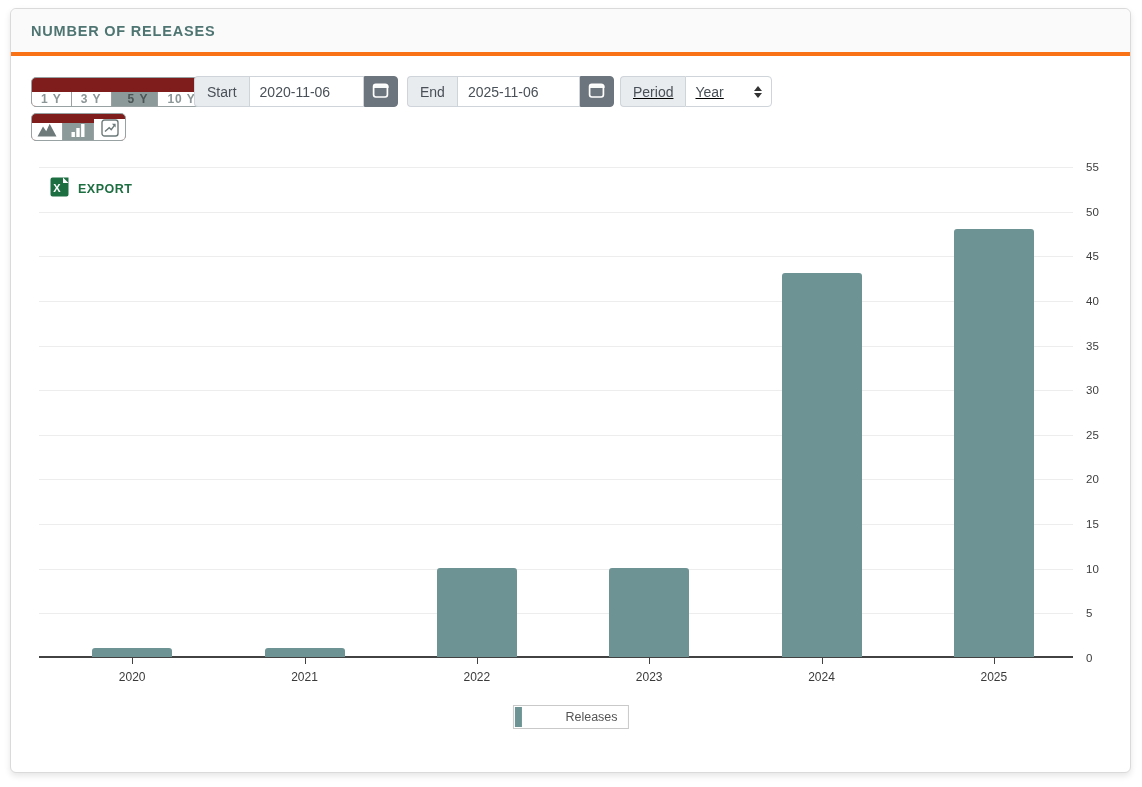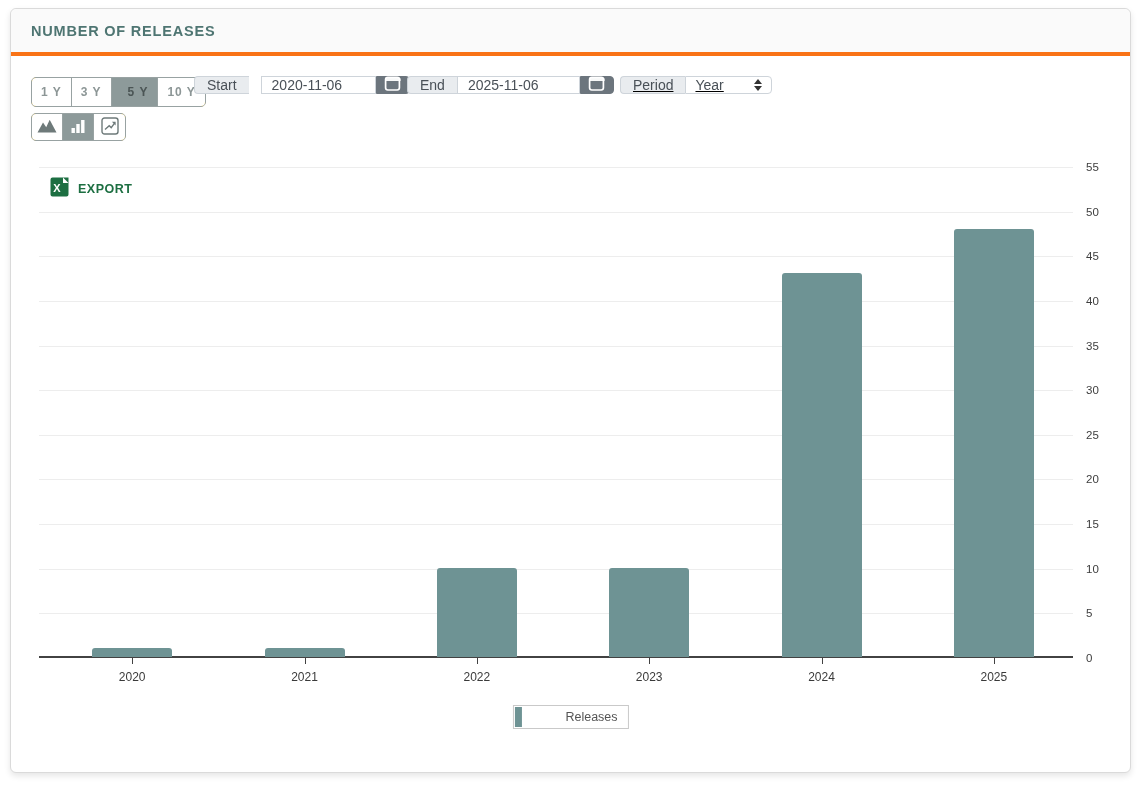--- a/index.html
+++ b/index.html
@@ -12,54 +12,54 @@
   }
   .card-header {
     height: 47px; background: #fafafa; border-bottom: 4px solid #f97316;
     border-radius: 6px 6px 0 0; display: flex; align-items: center; padding: 0 20px;
   }
   .card-title { color: #4e7572; font-weight: bold; font-size: 14.5px; letter-spacing: 0.8px; }
 
   
   .btn-group {
     position: absolute; display: flex; border: 1px solid #98a2a2; border-radius: 5px;
-    overflow: hidden; background: #eab308;
+    overflow: hidden; background: #7f1d1d; align-items: flex-end;
   }
   .range-group { left: 20px; top: 68px; height: 30px; }
   .range-btn {
     border: none; background: #fff; color: #8c9696; font-weight: bold; font-size: 12px;
     letter-spacing: 1px; padding: 0 9px; border-right: 1px solid #98a2a2;
     display: flex; align-items: center; cursor: pointer; font-family: inherit;
   }
   .range-btn:last-child { border-right: none; }
   .range-btn.selected { background: #8d9a9a; color: #4b5555; padding-left: 16px; }
 
   .type-group { left: 20px; top: 104px; height: 28px; }
   .type-btn {
     width: 31px; border: none; background: #fff; border-right: 1px solid #98a2a2;
     display: flex; align-items: center; justify-content: center; cursor: pointer;
   }
   .type-btn:last-child { border-right: none; }
   .type-btn.selected { background: #8d9a9a; }
 
-  .input-group { position: absolute; top: 67px; height: 18px; display: flex; font-size: 14px; }
+  .input-group { position: absolute; top: 67px; height: 31px; display: flex; font-size: 14px; }
   .ig-label {
     background: #e9ecef; border: 1px solid #ced4da; border-right: none; color: #495057;
     display: flex; align-items: center; padding: 0 12px; border-radius: 4px 0 0 4px; white-space: nowrap;
   }
   .ig-input {
     border: 1px solid #ced4da; padding: 0 10px; color: #495057; font-size: 14px;
     font-family: inherit; outline: none; border-radius: 0;
   }
   .ig-cal-btn {
     width: 34px; background: #6c757d; border: 1px solid #6c757d; border-radius: 0 4px 4px 0;
     display: flex; align-items: center; justify-content: center; cursor: pointer;
   }
   .start-group { left: 183px; }
-  .start-group .ig-input { width: 115px; margin-left: 12px; }
+  .start-group .ig-input { width: 115px; }
   .end-group { left: 396px; }
   .end-group .ig-input { width: 123px; }
   .period-group { left: 609px; text-decoration: underline; }
   .period-select {
     width: 87px; border: 1px solid #ced4da; border-radius: 0 4px 4px 0; background: #fff;
     color: #495057; display: flex; align-items: center; justify-content: space-between;
     padding: 0 9px; cursor: pointer;
   }
   .select-arrows { display: flex; flex-direction: column; gap: 2px; align-items: center; }
   .select-arrows .up { width: 0; height: 0; border-left: 4px solid transparent; border-right: 4px solid transparent; border-bottom: 5px solid #333; }

